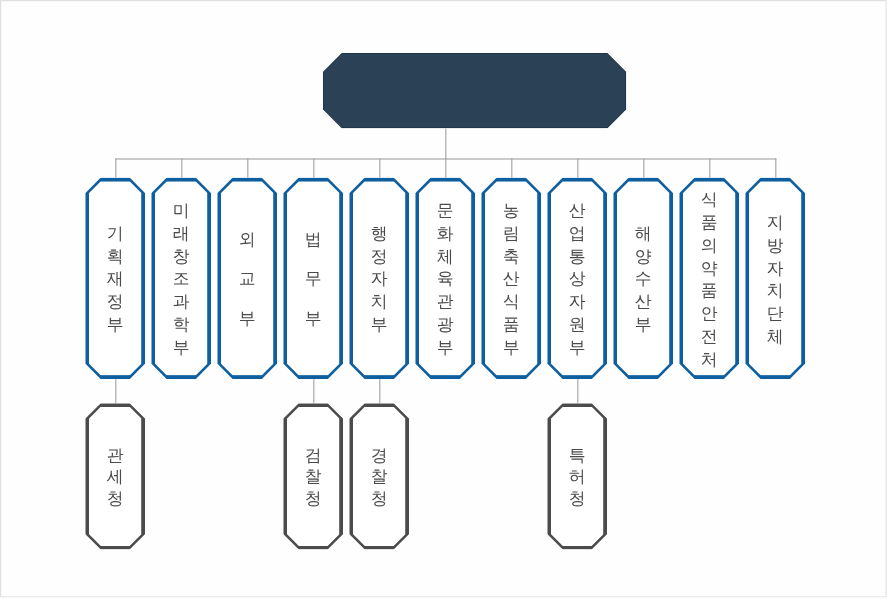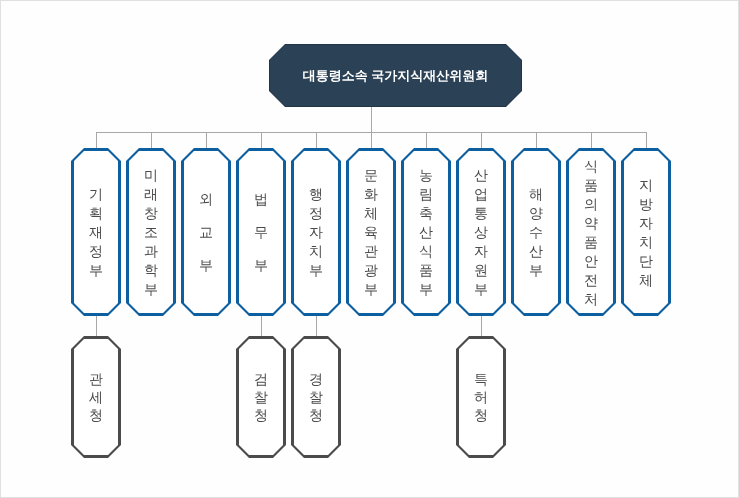--- a/index.html
+++ b/index.html
@@ -87,21 +87,20 @@
   }
 </style>
 </head>
 <body>
 
 <div class="canvas" style="border-color: rgb(224, 224, 224);">
 
   <div class="top-box">
     <div class="edge" style="background: rgb(32, 53, 73);"></div>
     <div class="inner" style="background: rgb(43, 65, 86); color: rgb(255, 255, 255);">
-      <div>대통령소속 국가지식재산위원회</div>
     </div>
   </div>
 
   <div class="line vline" id="trunk-line" style="left: 370px; top: 106px; height: 26px; background: rgb(168, 168, 168);"></div>
   <div class="line hline" id="rail-line" style="left: 95px; top: 131px; width: 551px; background: rgb(168, 168, 168);"></div>
 
   <div id="nodes">
       <div class="line vline" style="left: 95px; top: 131px; height: 16px; background: rgb(168, 168, 168);"></div>
       <div class="octo" style="left: 70px; top: 147px; width: 50px; height: 168px;">
         <div class="edge" style="background: rgb(14, 95, 159);"></div>

